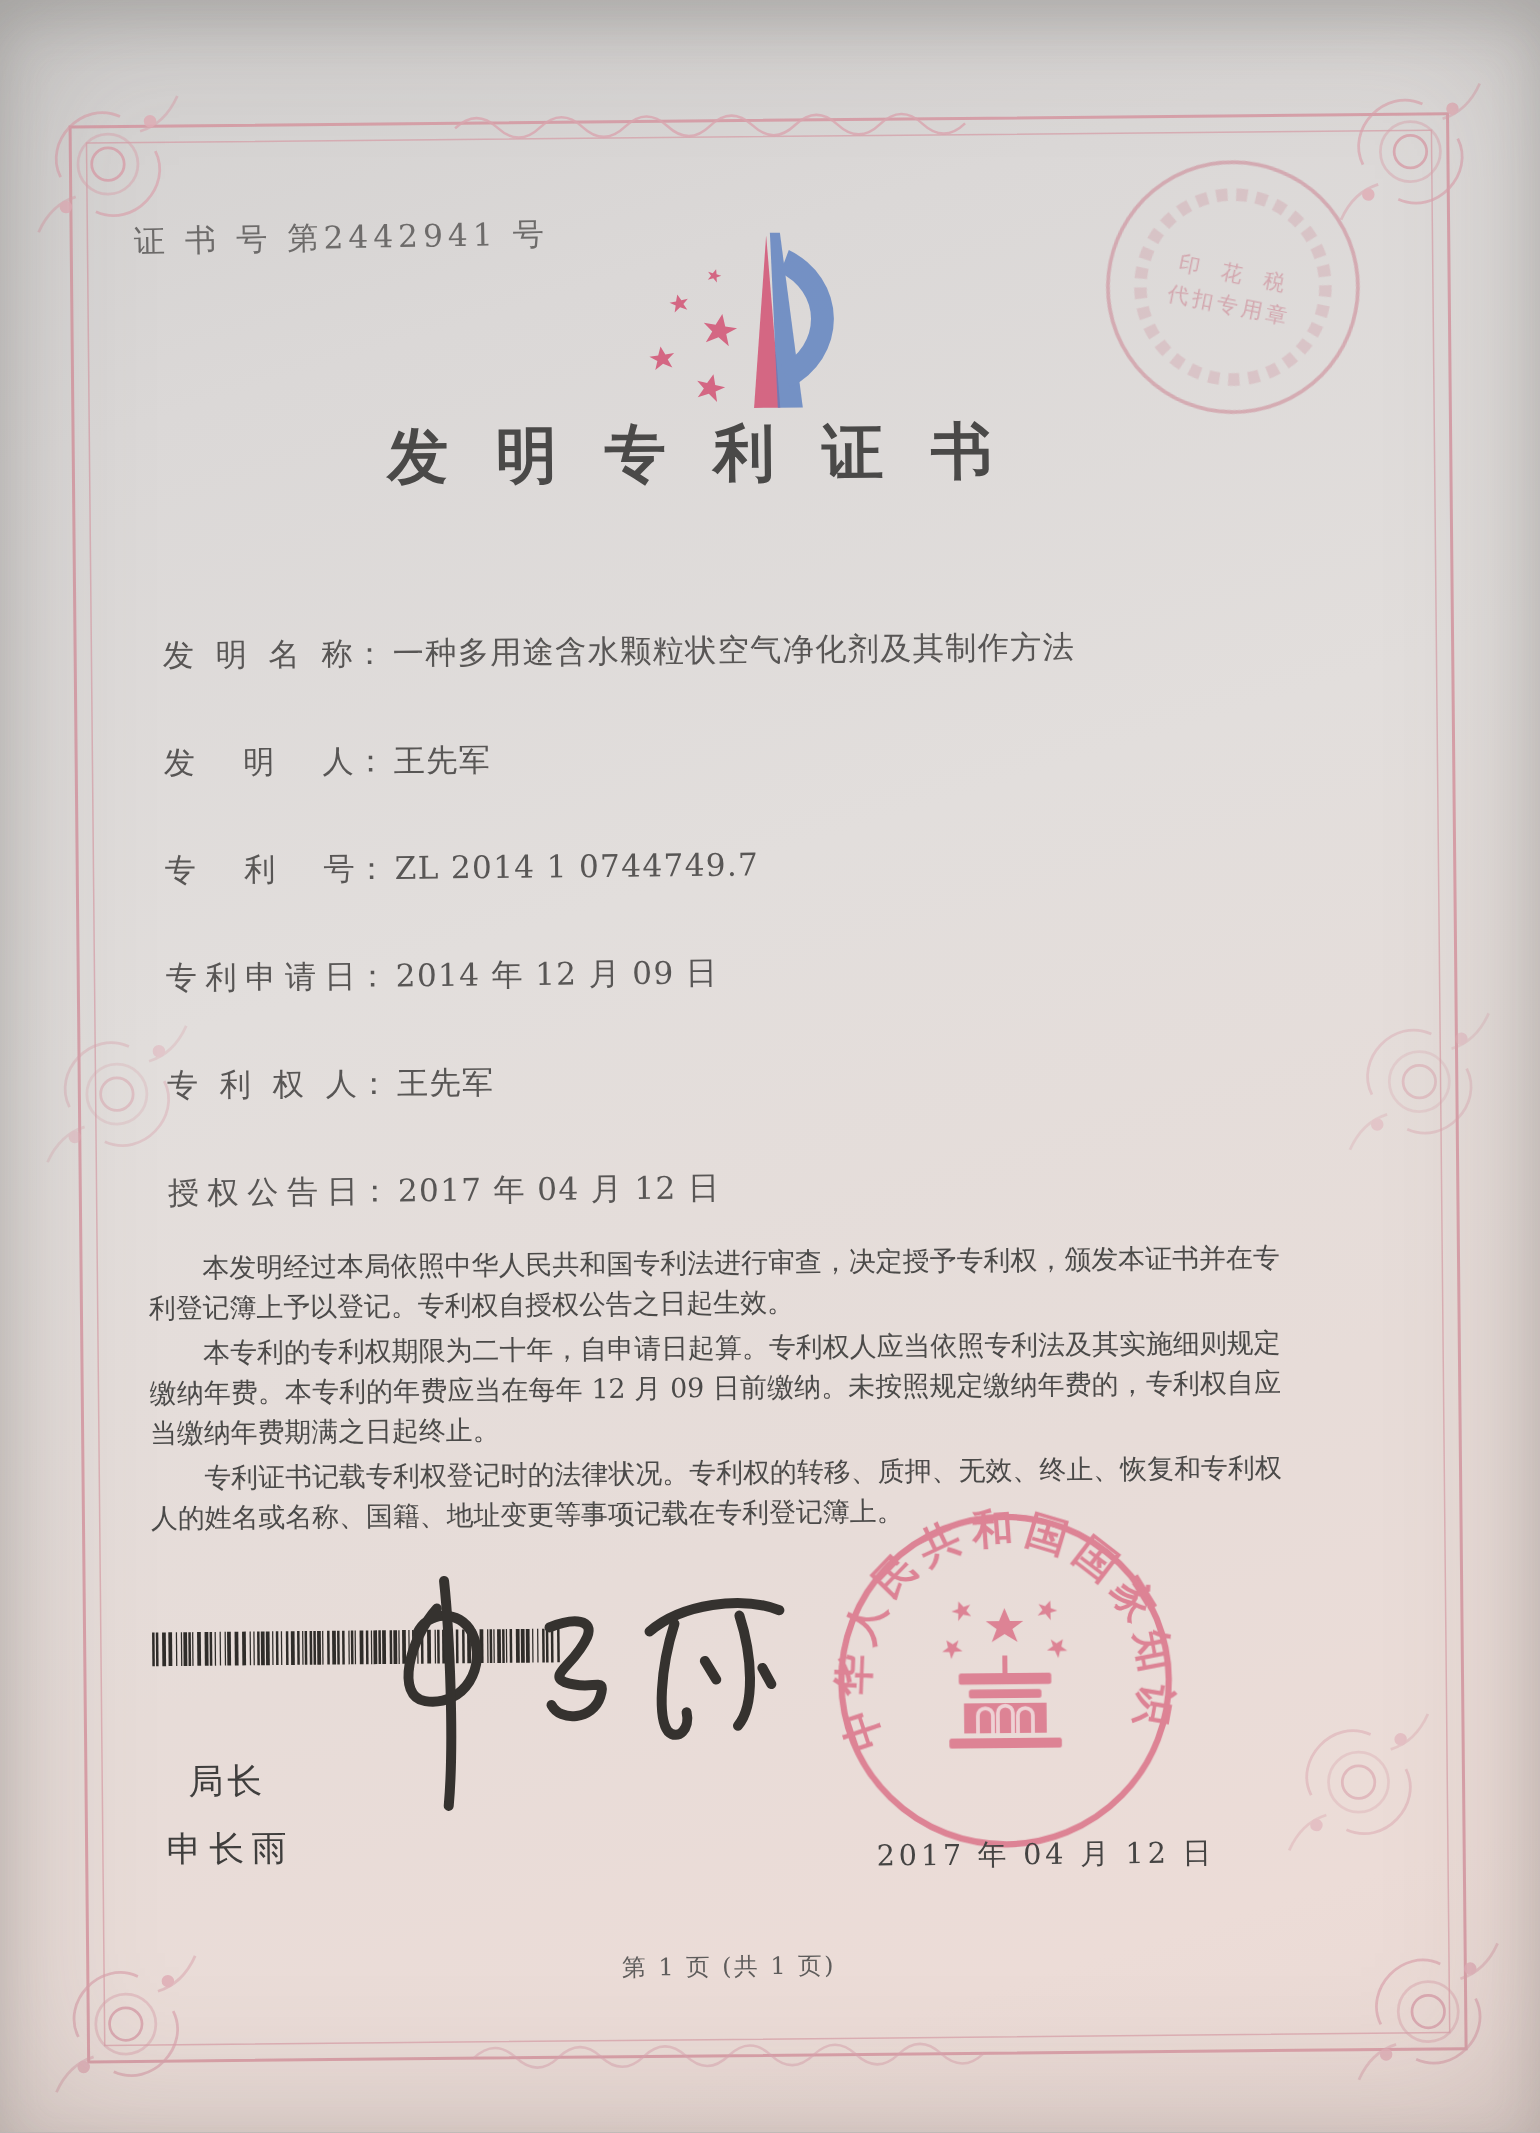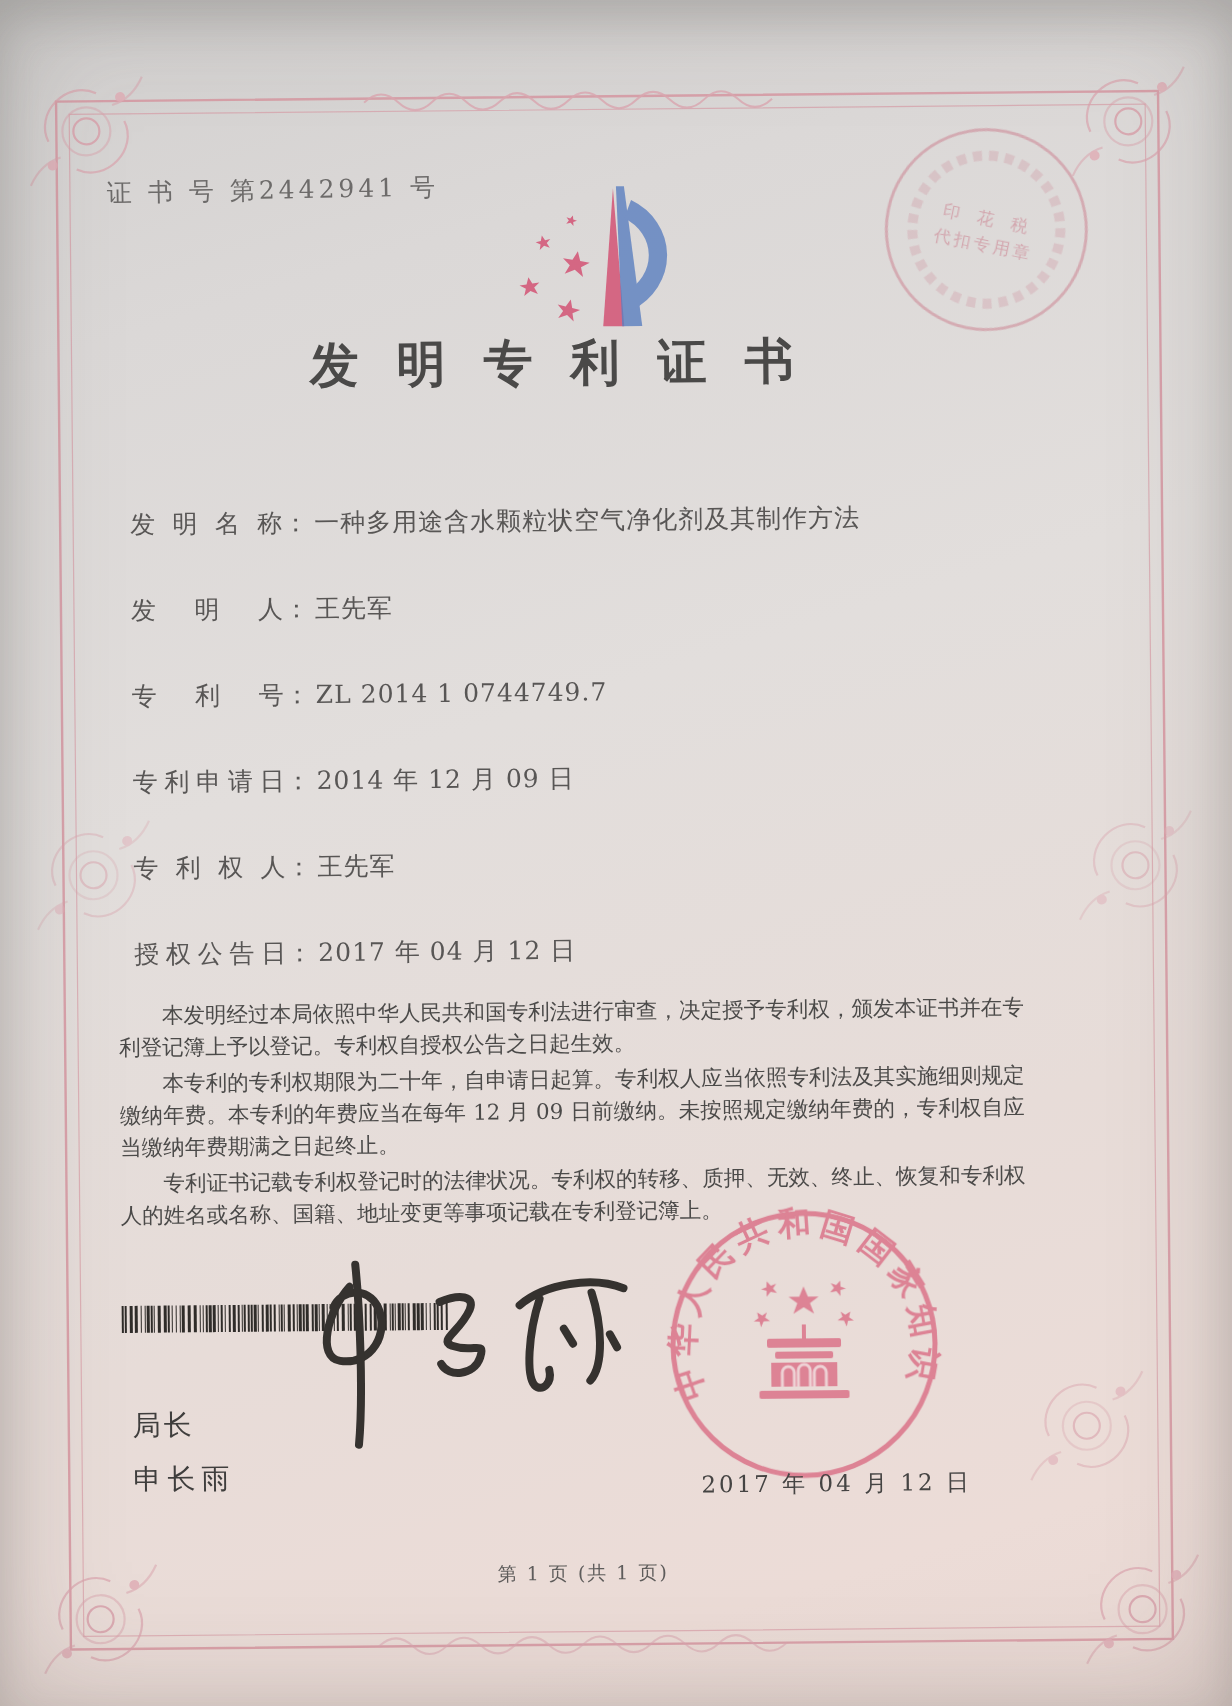--- a/index.html
+++ b/index.html
@@ -17,21 +17,21 @@
     color:#4a4948;letter-spacing:38px;text-indent:38px;}
   .fields{left:132px;top:503px;width:940px;}
   .frow{height:34px;margin-bottom:52px;font-size:25px;color:#585655;white-space:nowrap;}
   .flabel{display:inline-block;width:152px;text-align:justify;text-align-last:justify;vertical-align:bottom;}
   .fcolon{margin:0 6px 0 1px;}
   .fval{letter-spacing:1px;}
   .body{left:116px;top:995px;width:905px;font-size:21.5px;line-height:32px;color:#4b4a49;text-align:justify;}
   .body p{margin:0 0 4px 0;text-indent:2em;}
   .barcode{left:116px;top:1301px;width:330px;height:27px;display:flex;align-items:stretch;}
   .barcode i{display:block;background:#2f2c29;}
-  .director{left:126px;top:1402px;font-size:28px;color:#3f3e3d;
+  .director{left:144px;top:1402px;font-size:28px;color:#3f3e3d;
     font-family:"DejaVu Sans","Liberation Sans",sans-serif;letter-spacing:3px;}
   .dname{left:126px;top:1456px;font-size:28px;color:#3f3e3d;
     font-family:"DejaVu Sans","Liberation Sans",sans-serif;letter-spacing:6px;}
   .sig{left:282px;top:1242px;}
   .seal{left:660px;top:1208px;mix-blend-mode:multiply;filter:blur(.4px);opacity:.92;}
   .sealdate{left:694px;top:1470px;font-size:23px;color:#454443;letter-spacing:3px;white-space:nowrap;}
   .footer{left:0;top:1560px;width:1150px;text-align:center;font-size:19px;color:#5e5c5b;letter-spacing:2px;}
   .cstamp{left:886px;top:128px;opacity:.75;mix-blend-mode:multiply;filter:blur(.5px);transform:rotate(12deg);}
   .frame,.logo{pointer-events:none;}
 </style>

